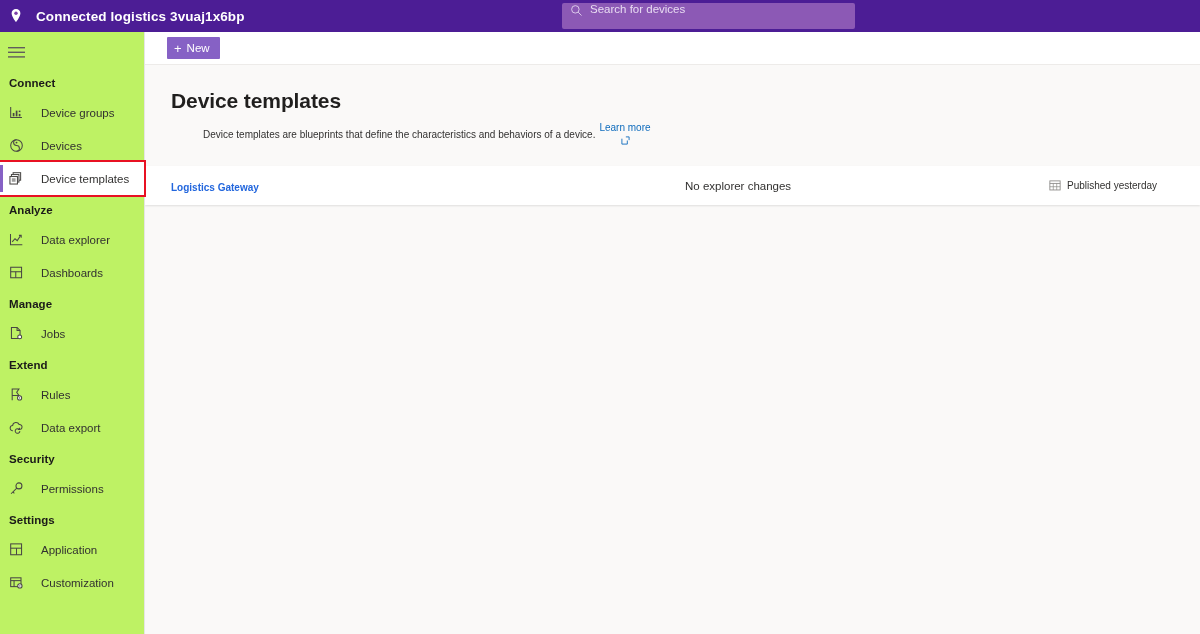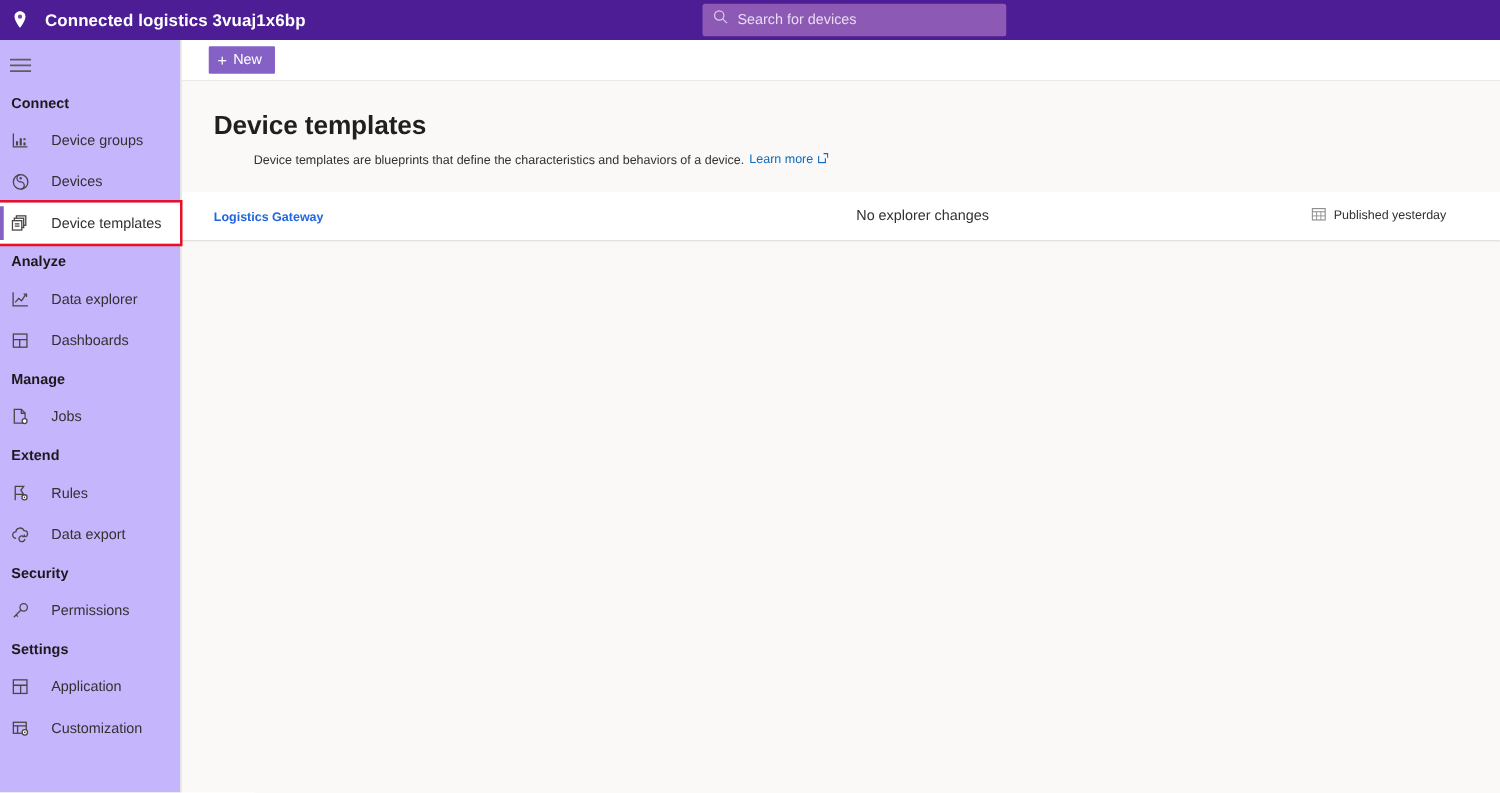--- a/index.html
+++ b/index.html
@@ -15,34 +15,34 @@
     height:32px; background:#4c1d95;
     display:flex; align-items:center; position:relative;
   }
   .topbar-logo { width:32px; display:flex; align-items:center; justify-content:center; }
   .topbar-title {
     color:#ffffff; font-size:13.5px; font-weight:bold;
     letter-spacing:.1px; margin-left:4px; white-space:nowrap;
   }
   .searchbox {
     position:absolute; left:562px; top:3px;
-    width:243px; height:26px;
+    width:293px; height:26px;
     background:#8C59B5; border-radius:2px;
-    display:flex; align-items:center; padding:0 8px;
+    display:flex; padding:0 8px;
   }
   .searchbox .ph {
     color:#E8DCF2; font-size:11.5px; margin-left:7px; white-space:nowrap;
   }
 
   
   .shell { display:flex; height:602px; }
 
   
   .sidebar {
-    width:145px; min-width:145px; background:#c4b5fd;
+    width:145px; min-width:145px; background:#bef264;
     border-right:1px solid #E5E5E5;
     padding-top:4px; position:relative;
   }
   .hamburger {
     height:32px; display:flex; align-items:center; padding-left:8px; cursor:pointer;
   }
   .nav-section {
     font-size:11.5px; color:#1B1A19; font-weight:bold;
     padding:9px 0 7px 9px; letter-spacing:.05px;
   }
@@ -84,21 +84,21 @@
   .page-head { padding:24px 0 0 26px; }
   .page-title {
     font-size:21px; font-weight:600; color:#201F1E; letter-spacing:-.1px;
   }
   .page-desc {
     font-size:10px; color:#323130; margin-top:9px;
     display:flex; align-items:center; flex-wrap:wrap;margin-left:32px;
   }
   .page-desc .lnk {
     color:#0F6CBD; text-decoration:none; cursor:pointer;
-    margin-left:4px; display:inline-flex; align-items:flex-start; gap:3px;
+    margin-left:4px; display:inline-flex; align-items:center; gap:3px;flex-direction:column;
   }
 
   
   .list-wrap { margin-top:19px; }
   .list-row {
     background:#ffffff; height:39px;
     display:flex; align-items:center;
     box-shadow:0 .6px 1.8px rgba(0,0,0,.11), 0 .2px .6px rgba(0,0,0,.07);
     cursor:pointer;
   }

